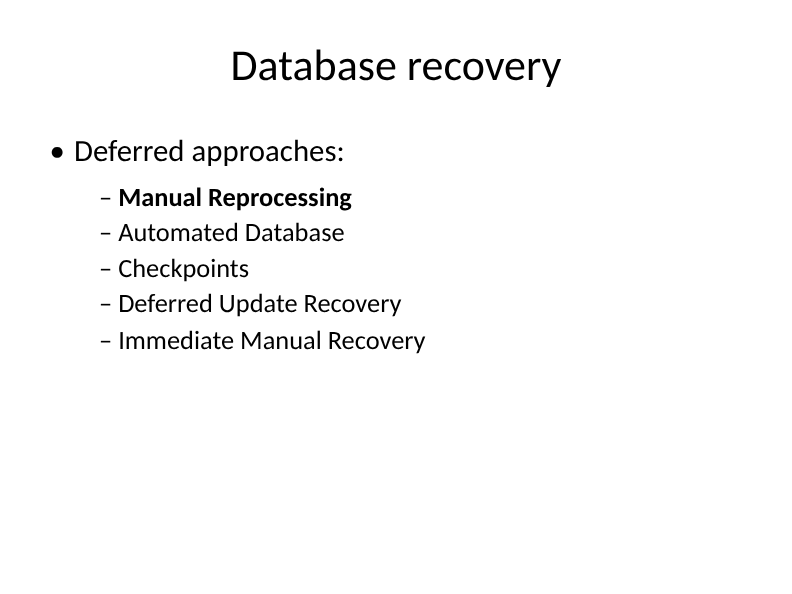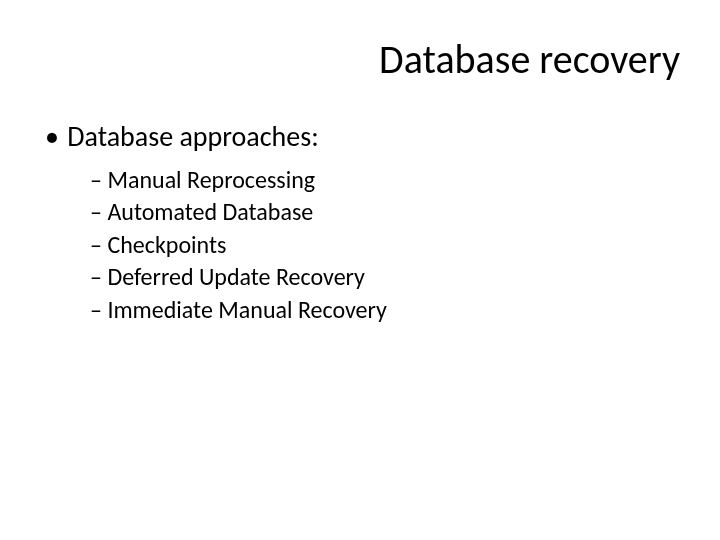--- a/index.html
+++ b/index.html
@@ -12,21 +12,21 @@
       height: 540px;
       background: #ffffff;
       font-family: Calibri, "Segoe UI", Arial, sans-serif;
       color: #000000;
       padding: 30px 40px;
       overflow: hidden;
     }
     .title {
       font-size: 40px;
       font-weight: 400;
-      text-align: right;
+      text-align: center;
       margin-bottom: 35px;
       margin-top: 5px;
     }
     .level1 {
       font-size: 28px;
       margin-left: 5px;
       margin-bottom: 10px;
     }
     .level1::before {
       content: "• ";
@@ -34,30 +34,30 @@
     }
     .level2 {
       font-size: 24px;
       margin-left: 50px;
       line-height: 1.35;
     }
     .level2::before {
       content: "– ";
     }
     .bold {
-      font-weight: 400;
+      font-weight: 700;
     }
   </style>
 </head>
 <body>
 
 <div class="title">Database recovery</div>
 
 <div class="level1">
-  <span>Database approaches:</span>
+  <span>Deferred approaches:</span>
 </div>
 
 <div class="level2">
   <span class="bold">Manual Reprocessing</span>
 </div>
 <div class="level2">
   <span>Automated Database</span>
 </div>
 <div class="level2">
   <span>Checkpoints</span>

